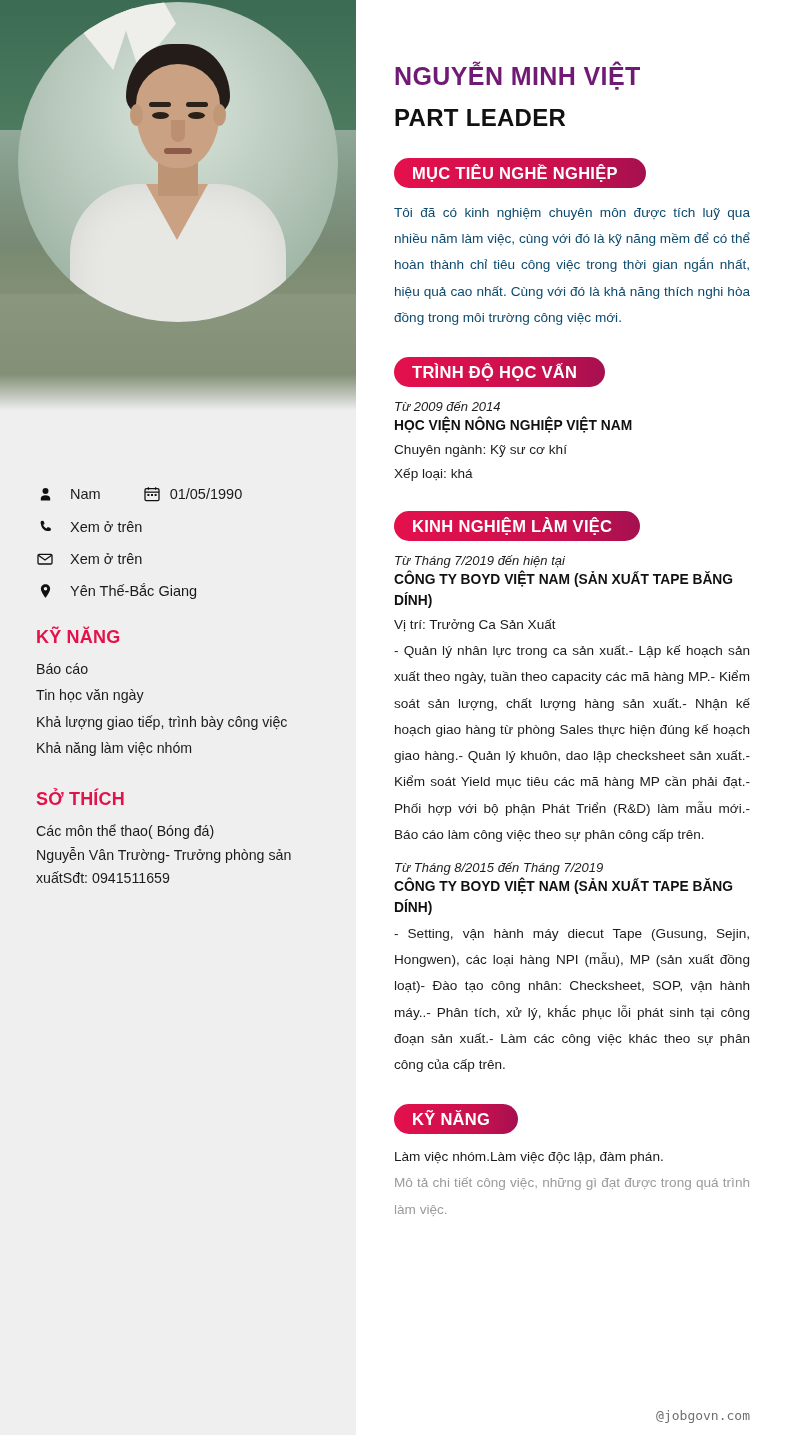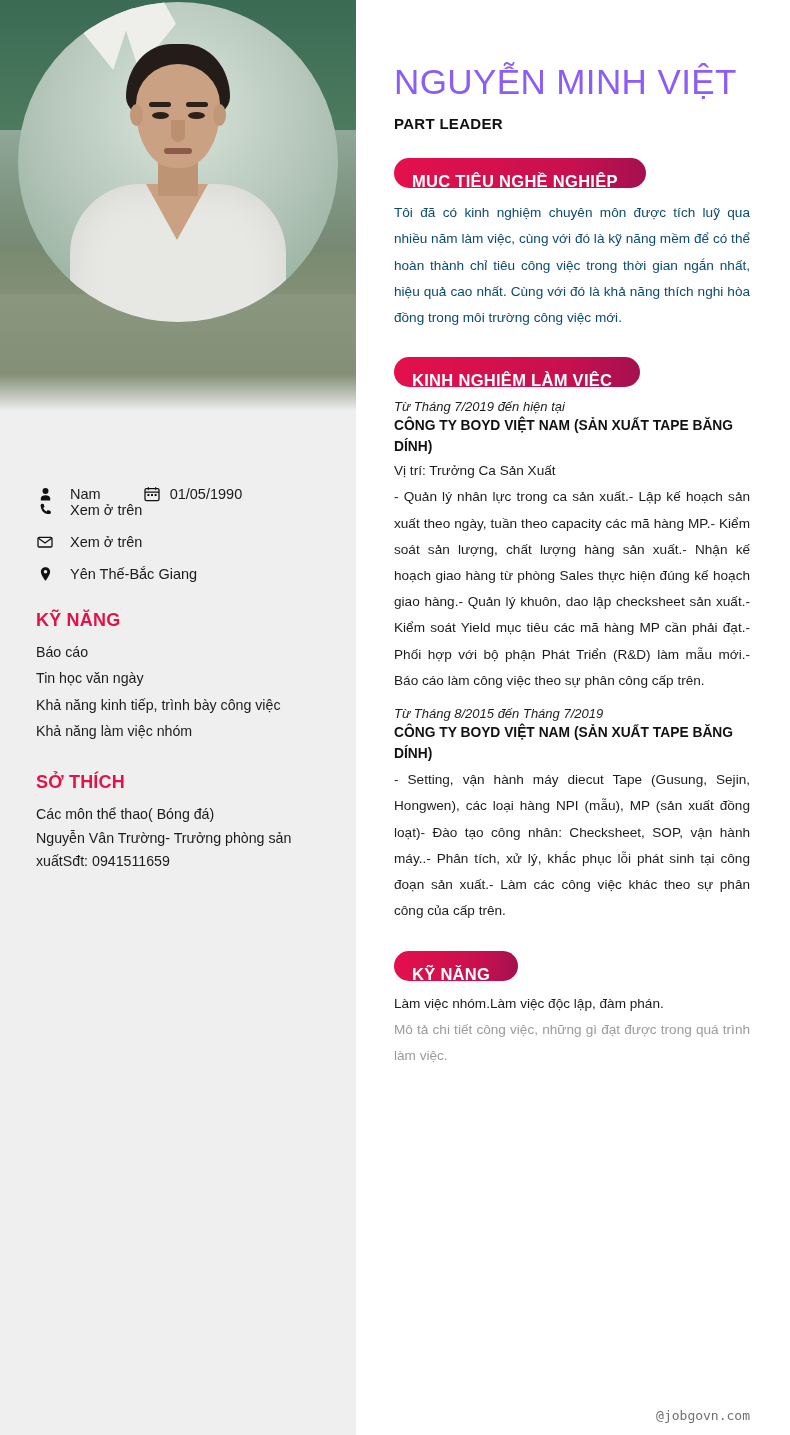--- a/index.html
+++ b/index.html
@@ -118,21 +118,21 @@
   .info-icon {
     width: 18px;
     display: flex; align-items: center; justify-content: center;
     color: #111;
     flex: none;
   }
   .info-text {
     font-size: 14.5px;
     color: #1a1a1a;
   }
-  .info-line-1 { display: flex; align-items: center; }
+  .info-line-1 { display: flex; align-items: center; margin-bottom: 17px; }
   .info-line-1 .cell {
     display: flex; align-items: center; gap: 16px;
   }
   .info-line-1 .cell.second { margin-left: 42px; gap: 9px; }
 
   .left-heading {
     color: #e2134b;
     font-size: 18px;
     font-weight: bold;
     margin: 28px 0 8px 0;
@@ -152,45 +152,45 @@
   
   .right-col {
     position: absolute;
     left: 356px; top: 0;
     width: 434px;
     height: 1435px;
     background: #ffffff;
     padding: 62px 40px 0 38px;
   }
   .name {
-    font-size: 35px;
-    font-weight: normal;
-    color: #8b5cf6;
+    font-size: 25px;
+    font-weight: bold;
+    color: #701a75;
     line-height: 1.12;
     letter-spacing: .4px;
   }
   .role {
-    font-size: 15px;
+    font-size: 24px;
     font-weight: bold;
     color: #111;
     margin-top: 14px;
     letter-spacing: .3px;
   }
 
   .sec {
     position: relative;
     margin-top: 26px;
     height: 30px;
   }
   .sec .bar {
     position: relative;
     display: inline-block;
     height: 30px;
     line-height: 30px;
-    padding: 8px 28px 0 18px;
+    padding: 0 28px 0 18px;
     color: #fff;
     font-size: 16.5px;
     font-weight: bold;
     background: linear-gradient(90deg, #e4104c 0%, #c8104f 70%, #a51050 100%);
     border-radius: 15px;
     letter-spacing: .3px;
   }
   .sec .rule {
     position: absolute;
     left: 0; right: -40px;
@@ -326,21 +326,21 @@
               <path fill="#111" d="M7 .6C4.2.6 2 2.8 2 5.6c0 3.6 5 9.8 5 9.8s5-6.2 5-9.8C12 2.8 9.8.6 7 .6zm0 6.8a1.9 1.9 0 1 1 0-3.8 1.9 1.9 0 0 1 0 3.8z"></path>
             </svg>
         </span>
         <span class="info-text">Yên Thế-Bắc Giang</span>
       </div>
 
       <div>
         <div class="left-heading">KỸ NĂNG</div>
         <div class="left-line">Báo cáo</div>
         <div class="left-line">Tin học văn ngày</div>
-        <div class="left-line">Khả năng kinh tiếp, trình bày công việc</div>
+        <div class="left-line">Khả lượng giao tiếp, trình bày công việc</div>
         <div class="left-line">Khả năng làm việc nhóm</div>
       </div>
 
       <div>
         <div class="left-heading">SỞ THÍCH</div>
         <div class="left-line">Các môn thể thao( Bóng đá)</div>
       </div>
 
       <div>
         <div class="left-para">Nguyễn Vân Trường- Trưởng phòng sản xuấtSđt: 0941511659</div>
@@ -355,20 +355,30 @@
     <div class="role">PART LEADER</div>
 
     <div class="sec-wrap">
       <div class="sec">
         <span class="rule"></span>
         <span class="bar">MỤC TIÊU NGHỀ NGHIỆP</span>
       </div>
       <div class="body-text">Tôi đã có kinh nghiệm chuyên môn được tích luỹ qua nhiều năm làm việc, cùng với đó là kỹ năng mềm để có thể hoàn thành chỉ tiêu công việc trong thời gian ngắn nhất, hiệu quả cao nhất. Cùng với đó là khả năng thích nghi hòa đồng trong môi trường công việc mới.</div>
     </div>
 
+    <div class="sec-wrap">
+      <div class="sec">
+        <span class="rule"></span>
+        <span class="bar">TRÌNH ĐỘ HỌC VẤN</span>
+      </div>
+      <div class="date-it">Từ 2009 đến 2014</div>
+      <div class="org">HỌC VIỆN NÔNG NGHIỆP VIỆT NAM</div>
+      <div class="plain">Chuyên ngành: Kỹ sư cơ khí</div>
+      <div class="plain">Xếp loại: khá</div>
+    </div>
 
     <div class="sec-wrap">
       <div class="sec">
         <span class="rule"></span>
         <span class="bar">KINH NGHIỆM LÀM VIỆC</span>
       </div>
 
       <div>
         <div class="date-it">Từ Tháng 7/2019 đến hiện tại</div>
         <div class="org">CÔNG TY BOYD VIỆT NAM (SẢN XUẤT TAPE BĂNG DÍNH)</div>

